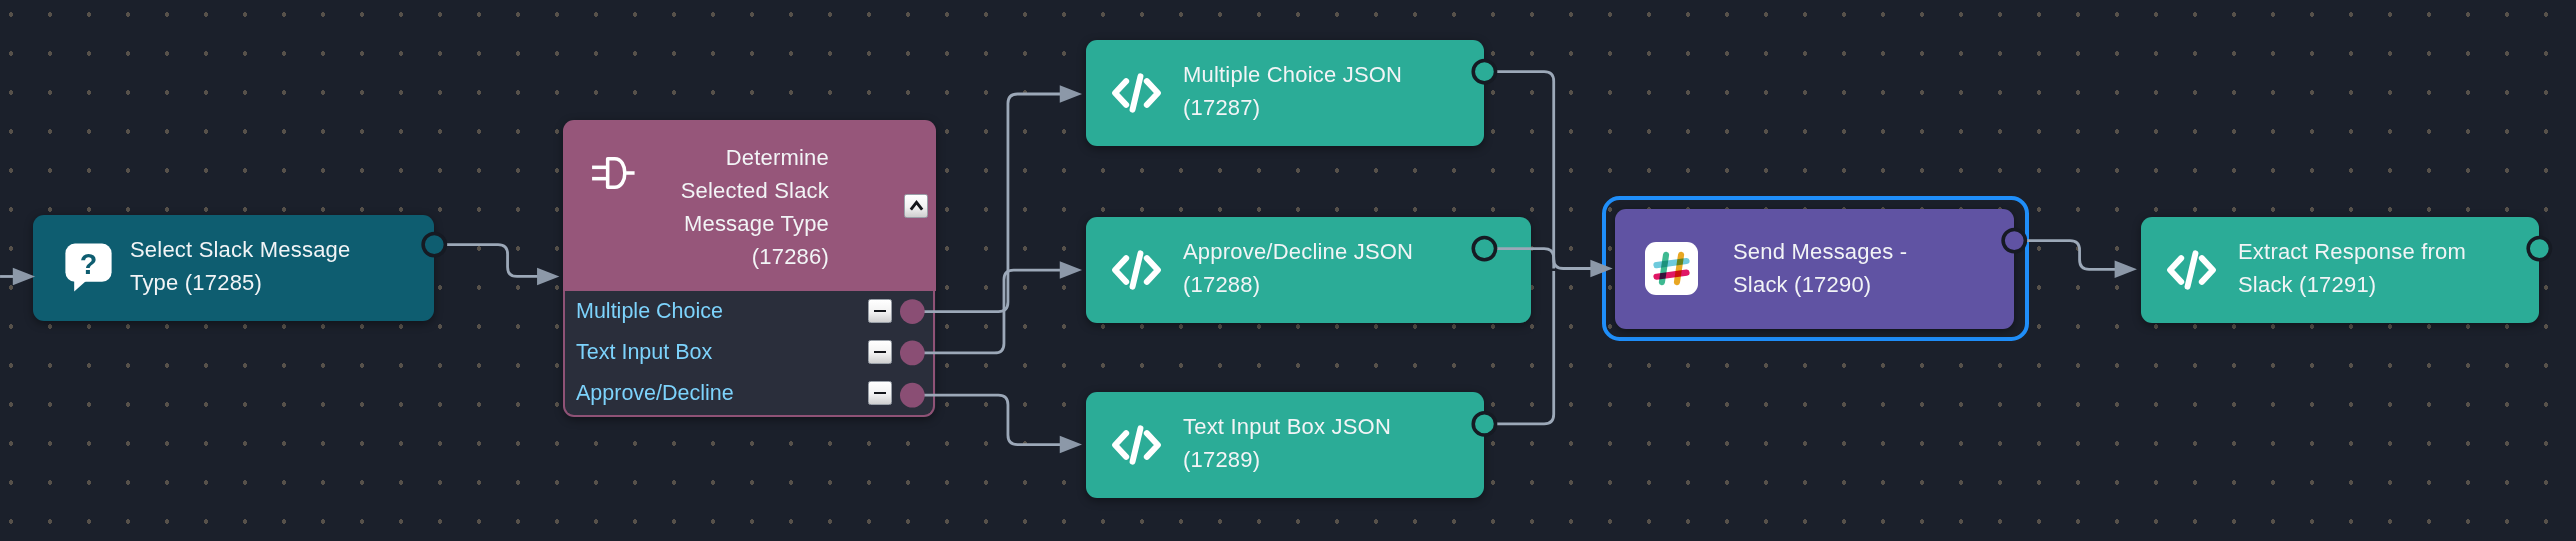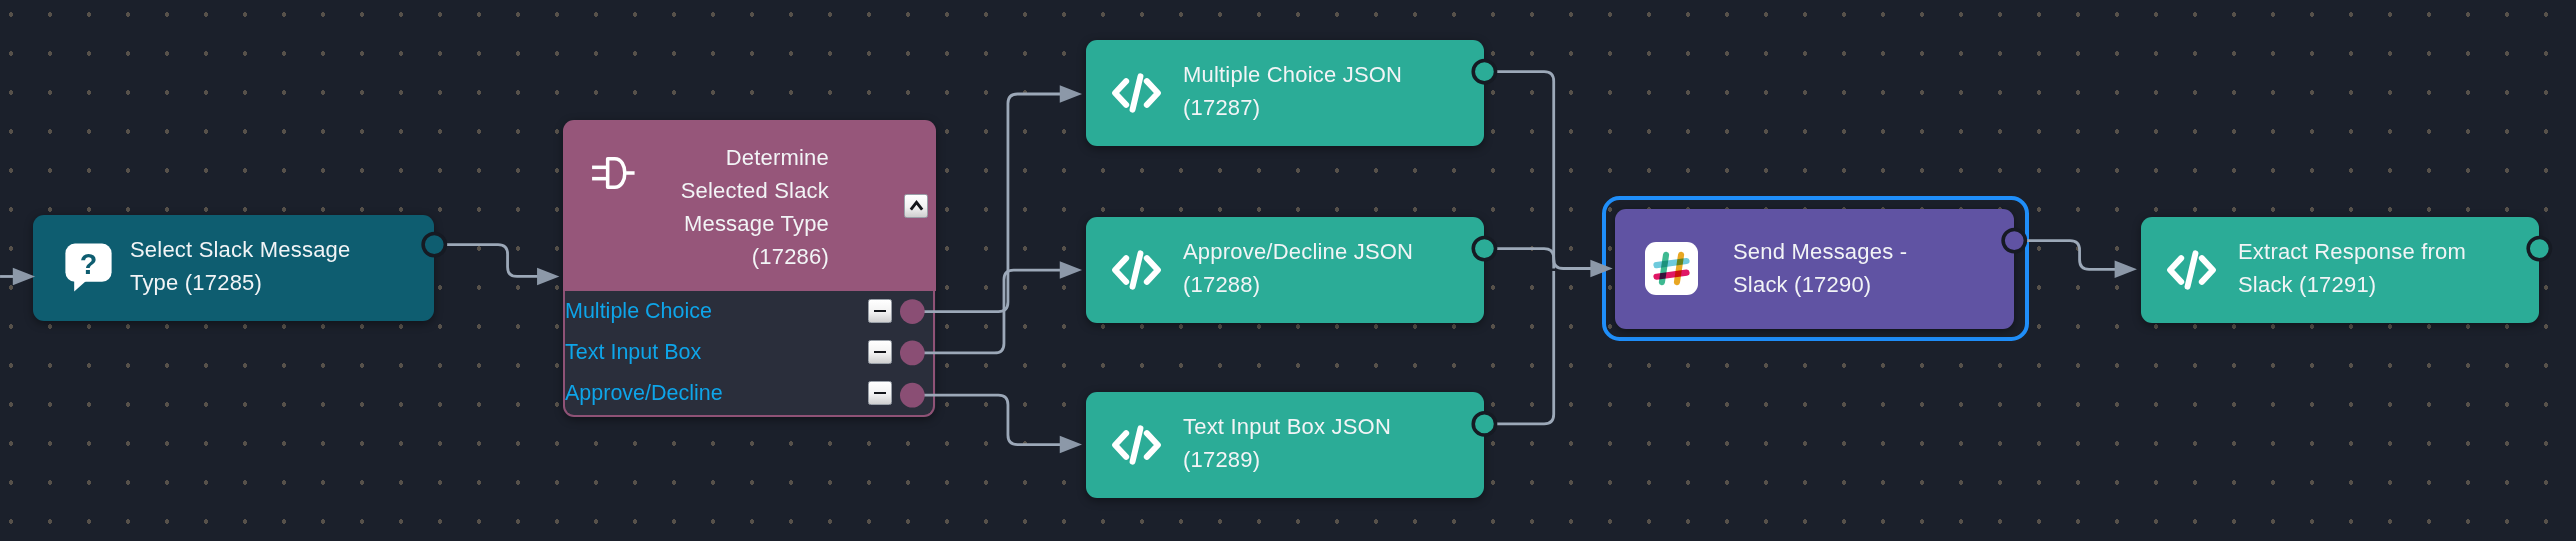--- a/index.html
+++ b/index.html
@@ -19,21 +19,21 @@
     font-weight:400;letter-spacing:0.2px;
   }
   .icon-box{position:absolute;display:flex;align-items:center;justify-content:center;}
   
   .det-header{position:absolute;left:0;top:0;width:100%;height:171px;background:#96567a;border-radius:11px 11px 0 0;}
   .det-rows{
     position:absolute;left:0;top:171px;width:368px;height:124px;background:#2a2e3b;
     border:2.4px solid #8f5276;border-top:none;border-radius:0 0 11px 11px;
   }
   .det-row{position:relative;height:41px;display:flex;align-items:center;}
-  .det-row-label{color:#0ea5e9;font-size:21.5px;}
+  .det-row-label{padding-left:11px;color:#7dd3fc;font-size:21.5px;}
   .sq-btn{
     position:absolute;width:24px;height:24px;border:1.6px solid #9aa0a8;border-radius:2.4px;
     background:linear-gradient(180deg,#ffffff 0%,#f2f2f2 55%,#cfcfcf 100%);
     display:flex;align-items:center;justify-content:center;box-sizing:border-box;cursor:pointer;
   }
   .minus-bar{width:12px;height:2.9px;background:#14161a;}
   
   .selection{
     position:absolute;left:1602px;top:196px;width:419px;height:137px;
     border:4px solid #1f8ef9;border-radius:17.5px;z-index:8;
@@ -99,21 +99,21 @@
     <div class="icon-box" style="left:24px;top:30px;width:53px;height:46px;">
       <svg width="53" height="46" viewBox="0 0 66 58">
         <polyline points="20,14 6,29 20,44" fill="none" stroke="#ffffff" stroke-width="7.5" stroke-linecap="round" stroke-linejoin="round"></polyline>
         <polyline points="46,14 60,29 46,44" fill="none" stroke="#ffffff" stroke-width="7.5" stroke-linecap="round" stroke-linejoin="round"></polyline>
         <line x1="38" y1="8" x2="28" y2="50" stroke="#ffffff" stroke-width="7.5" stroke-linecap="round"></line>
       </svg>
     </div>
     <div class="node-label" style="left:97px;top:18.3px;width:247px;">Multiple Choice JSON (17287)</div>
   </div>
 
-  <div class="node" style="left:1086px;top:217px;width:398px;height:106px;background:#2bac97;">
+  <div class="node" style="left:1086px;top:217px;width:398px;height:106px;background:#2bac97;padding-left:47px;">
     <div class="icon-box" style="left:24px;top:30px;width:53px;height:46px;">
       <svg width="53" height="46" viewBox="0 0 66 58">
         <polyline points="20,14 6,29 20,44" fill="none" stroke="#ffffff" stroke-width="7.5" stroke-linecap="round" stroke-linejoin="round"></polyline>
         <polyline points="46,14 60,29 46,44" fill="none" stroke="#ffffff" stroke-width="7.5" stroke-linecap="round" stroke-linejoin="round"></polyline>
         <line x1="38" y1="8" x2="28" y2="50" stroke="#ffffff" stroke-width="7.5" stroke-linecap="round"></line>
       </svg>
     </div>
     <div class="node-label" style="left:97px;top:18.3px;width:247px;">Approve/Decline JSON (17288)</div>
   </div>
 

